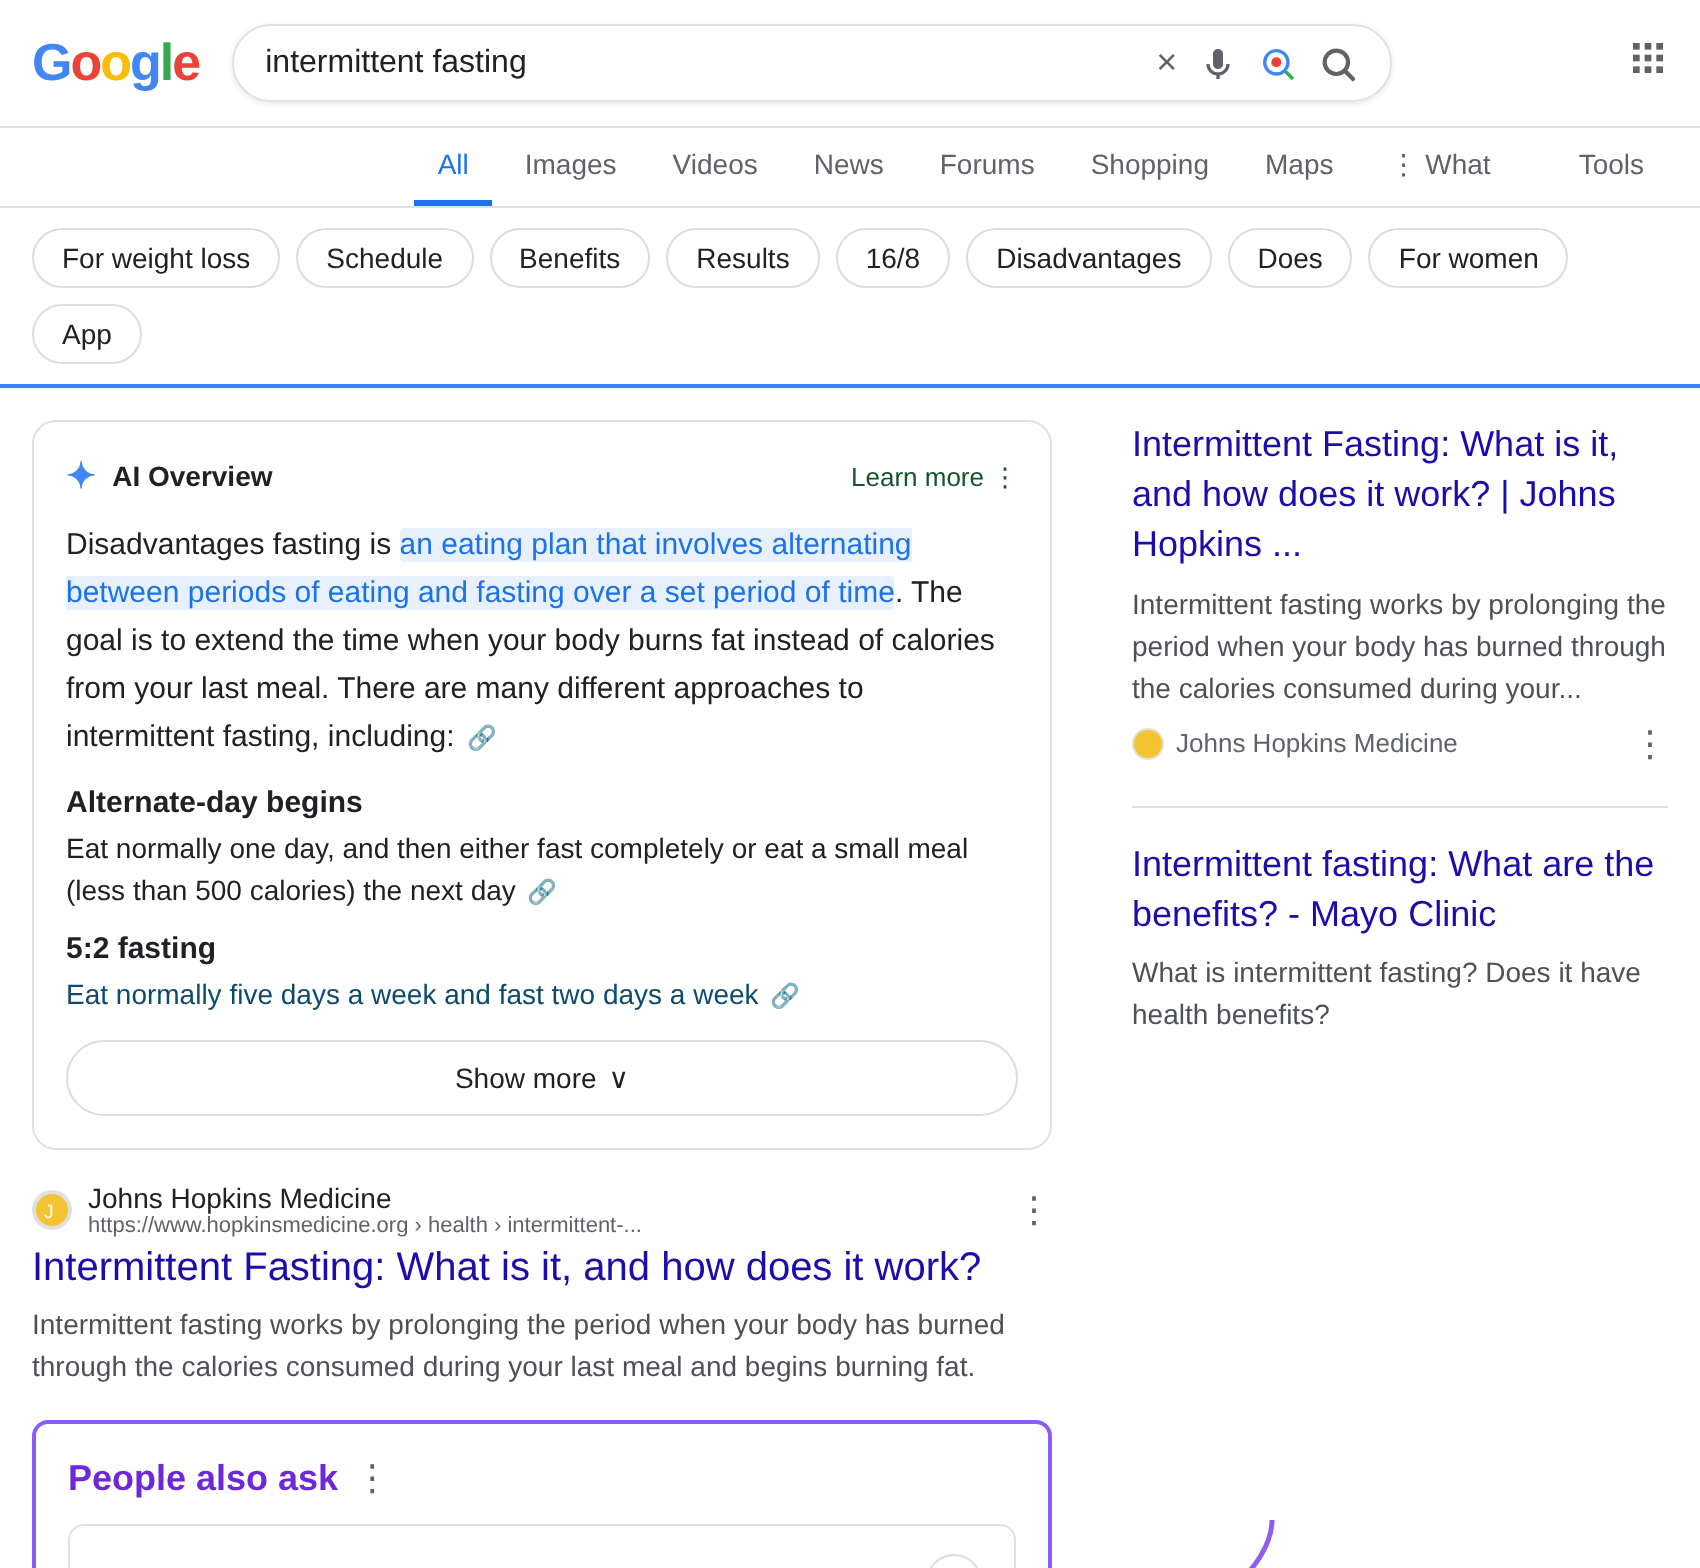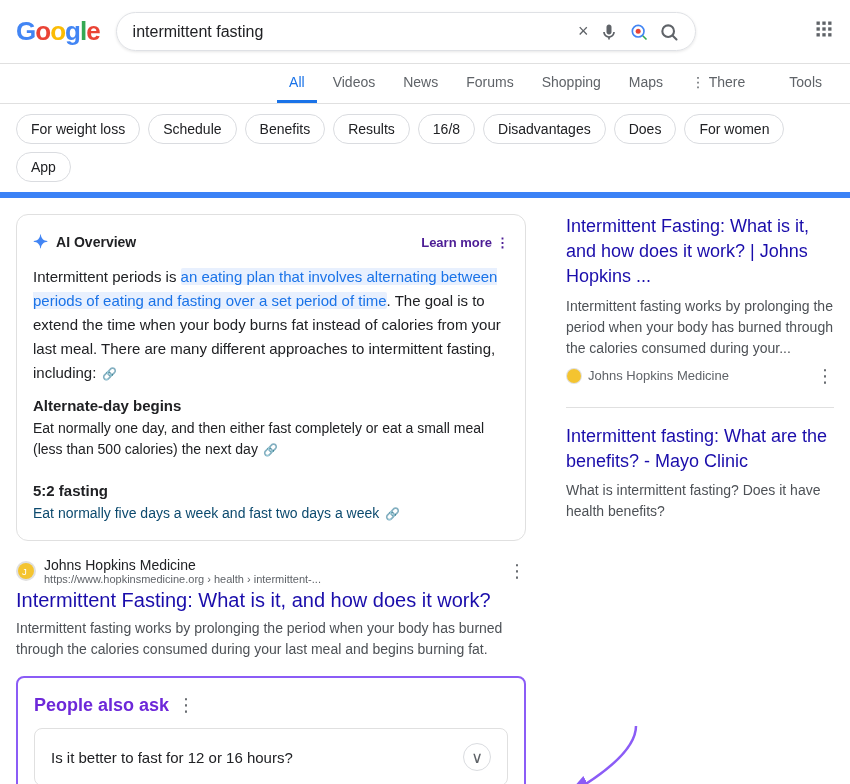--- a/index.html
+++ b/index.html
@@ -20,33 +20,33 @@
     .search-icon-group { display: flex; align-items: center; gap: 10px; }
     .icon-btn { background: none; border: none; cursor: pointer; display: flex; align-items: center; color: #5f6368; font-size: 18px; }
     .grid-icon { margin-left: auto; color: #5f6368; font-size: 20px; cursor: pointer; }
 
     
     .nav-tabs { display: flex; align-items: center; padding: 0 16px; border-bottom: 1px solid #e0e0e0; gap: 4px; justify-content: flex-end; }
     .nav-tab { padding: 10px 12px; font-size: 14px; color: #5f6368; cursor: pointer; border-bottom: 3px solid transparent; white-space: nowrap; }
     .nav-tab.active { color: #1a73e8; border-bottom: 3px solid #1a73e8; }
 
     
-    .filter-chips { display: flex; align-items: center; padding: 10px 16px; gap: 8px; border-bottom: 6px solid #3b82f6; flex-wrap: wrap; }
+    .filter-chips { display: flex; align-items: center; padding: 10px 16px; gap: 8px; border-bottom: 2px solid #3b82f6; flex-wrap: wrap; }
     .chip { border: 1px solid #dadce0; border-radius: 20px; padding: 6px 14px; font-size: 14px; color: #202124; cursor: pointer; white-space: nowrap; background: #fff; }
 
     
     .main-content { display: flex; gap: 0; padding: 16px 16px 0; }
     .left-col { flex: 0 0 510px; max-width: 510px; }
     .right-col { flex: 1; padding-left: 40px; }
 
     
     .ai-overview-box { border: 1px solid #e0e0e0; border-radius: 12px; padding: 16px; margin-bottom: 16px; }
     .ai-overview-header { display: flex; align-items: center; justify-content: space-between; margin-bottom: 12px; }
     .ai-overview-title { display: flex; align-items: center; gap: 8px; font-size: 14px; font-weight: 600; color: #202124; }
-    .learn-more { font-size: 13px; color: #4c1d95; cursor: pointer; display: flex; align-items: flex-end; gap: 4px; font-weight: bold; }
+    .learn-more { font-size: 13px; color: #14532d; cursor: pointer; display: flex; align-items: flex-end; gap: 4px; }
     .ai-text { font-size: 15px; color: #202124; line-height: 1.6; margin-bottom: 12px; }
     .ai-highlight { background: #e8f0fe; color: #1a73e8; border-radius: 2px; }
     .link-icon { display: inline-block; color: #5f6368; font-size: 12px; margin-left: 2px; cursor: pointer; }
     .ai-subheading { font-size: 15px; font-weight: 700; color: #202124; margin: 10px 0 4px; }
     .ai-sub-text { font-size: 14px; color: #202124; line-height: 1.5; }
     .show-more-btn { width: 100%; border: 1px solid #dadce0; border-radius: 20px; padding: 10px; background: #fff; cursor: pointer; font-size: 14px; color: #202124; margin-top: 12px; display: flex; align-items: center; justify-content: center; gap: 6px; }
 
     
     .result-block { margin-bottom: 16px; }
     .result-source { display: flex; align-items: center; gap: 8px; margin-bottom: 4px; }
@@ -125,26 +125,27 @@
         <rect x="17" y="10" width="4" height="4"></rect>
         <rect x="3" y="17" width="4" height="4"></rect>
         <rect x="10" y="17" width="4" height="4"></rect>
         <rect x="17" y="17" width="4" height="4"></rect>
       </svg>
   </div>
 </div>
 
 <div class="nav-tabs">
   <div class="nav-tab active">All</div>
+  <div class="nav-tab">Images</div>
   <div class="nav-tab">Videos</div>
   <div class="nav-tab">News</div>
   <div class="nav-tab">Forums</div>
   <div class="nav-tab">Shopping</div>
   <div class="nav-tab">Maps</div>
-  <div class="nav-tab">⋮ There</div>
+  <div class="nav-tab">⋮ What</div>
   <div class="nav-tab" style="margin-left: 16px;">Tools</div>
 </div>
 
 <div class="filter-chips">
   <div class="chip">For weight loss</div>
   <div class="chip">Schedule</div>
   <div class="chip">Benefits</div>
   <div class="chip">Results</div>
   <div class="chip">16/8</div>
   <div class="chip">Disadvantages</div>
@@ -162,36 +163,40 @@
         <div class="ai-overview-title">
           <span style="color:#4285F4; font-size:18px;">✦</span>
           <span>AI Overview</span>
         </div>
         <div class="learn-more">
           <span>Learn more</span>
           <span>⋮</span>
         </div>
       </div>
       <div class="ai-text">
-        <span>Intermittent periods is </span><span class="ai-highlight">an eating plan that involves alternating between periods of eating and fasting over a set period of time</span><span>. The goal is to extend the time when your body burns fat instead of calories from your last meal. There are many different approaches to intermittent fasting, including:</span>
+        <span>Disadvantages fasting is </span><span class="ai-highlight">an eating plan that involves alternating between periods of eating and fasting over a set period of time</span><span>. The goal is to extend the time when your body burns fat instead of calories from your last meal. There are many different approaches to intermittent fasting, including:</span>
         <span class="link-icon">🔗</span>
       </div>
 
       <div class="ai-subheading">Alternate-day begins</div>
       <div class="ai-sub-text">
         Eat normally one day, and then either fast completely or eat a small meal (less than 500 calories) the next day
         <span class="link-icon">🔗</span>
       </div>
 
-      <div class="ai-subheading" style="margin-top:22px;">5:2 fasting</div>
+      <div class="ai-subheading" style="margin-top:10px;">5:2 fasting</div>
       <div class="ai-sub-text">
         <span style="color:#0c4a6e;">Eat normally five days a week and fast two days a week</span>
         <span class="link-icon" style="color:#9aa0a6;">🔗</span>
       </div>
 
+      <button class="show-more-btn">
+        <span>Show more</span>
+        <span>∨</span>
+      </button>
     </div>
 
     <div class="result-block">
       <div class="result-source">
         <div class="source-icon">
           <svg width="16" height="16" viewBox="0 0 20 20">
               <circle cx="10" cy="10" r="10" fill="#f4c430"></circle>
               <text x="5" y="15" font-size="12" fill="#fff">J</text>
             </svg>
         </div>

